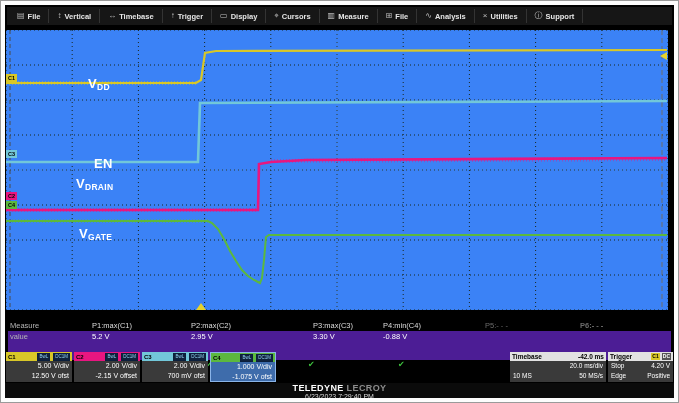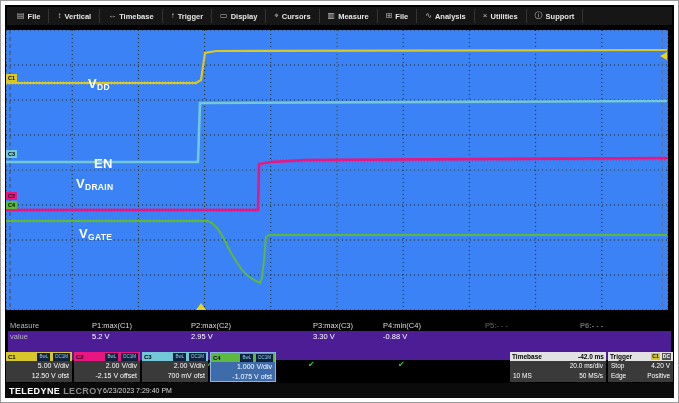--- a/index.html
+++ b/index.html
@@ -66,21 +66,21 @@
             display:flex;align-items:center;padding:0 2px;gap:2px;}
   .infohead .spread{margin-left:auto;}
   .tr-badge{font-size:5px;padding:0 1px;line-height:7px;font-weight:bold;}
   .tr-c1{background:#d8c728;color:#000;margin-left:auto;}
   .tr-dc{background:#555;color:#fff;}
   .infoline{font-size:6.5px;line-height:10px;padding:0 3px;display:flex;justify-content:space-between;white-space:nowrap;}
   .infoline.right{justify-content:flex-end;}
 
   
   .bottombar{position:absolute;top:378px;left:0;right:0;height:15px;background:#0b0b0b;
-             display:flex;align-items:center;padding:0 4px;}
+             display:flex;align-items:center;padding:0 4px;flex-direction:column;}
   .brand{font-size:9px;letter-spacing:.4px;color:#fff;font-weight:bold;}
   .brand .lite{color:#8d8d8d;font-weight:bold;}
   .datetime{color:#d8d8d8;font-size:7px;}
 </style>
 </head>
 <body>
 
 <div class="page">
  <div class="screen">
 

